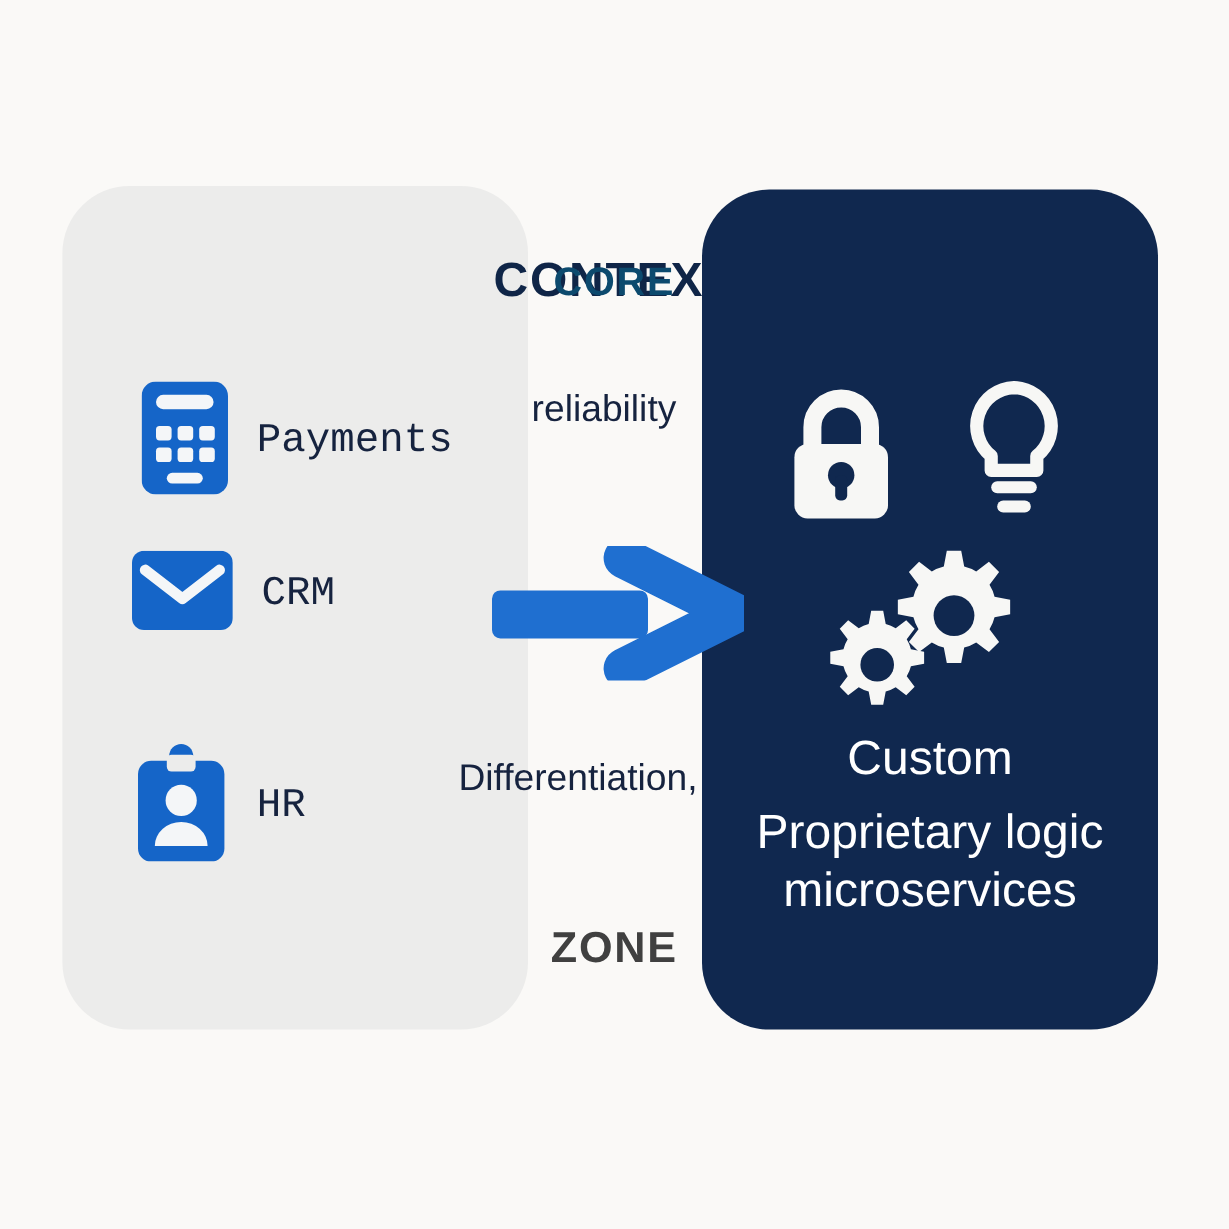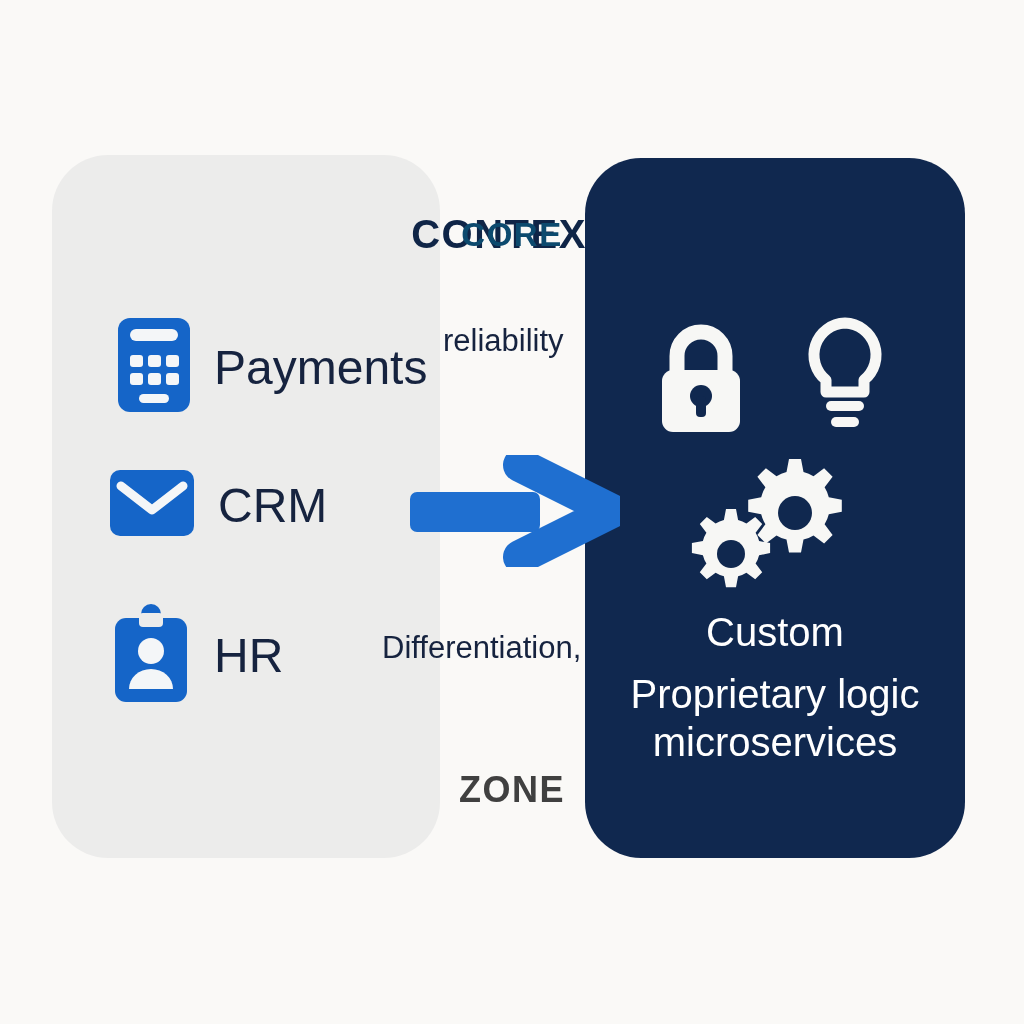--- a/index.html
+++ b/index.html
@@ -66,28 +66,29 @@
   }
 
   
   .service-row {
     position: absolute;
     display: flex;
     align-items: center;
     gap: 24px;
   }
   #row-payments { left: 118px; top: 318px; }
-  #row-crm      { left: 110px; top: 470px; }
-  #row-hr       { left: 112px; top: 604px; text-align: right; }
+  #row-crm      { left: 110px; top: 459px; }
+  #row-hr       { left: 112px; top: 620px; text-align: right; }
 
   .svc-icon { flex: 0 0 auto; display: block; }
   .svc-label {
-    font-size: 48px;
+    font-size: 34px;
     color: #16233f;
     white-space: nowrap;
+    font-family: Liberation Mono, monospace;
   }
 
   
   #core-icons {
     position: absolute;
     left: 585px;
     top: 305px;
     width: 380px;
     height: 290px;
   }

